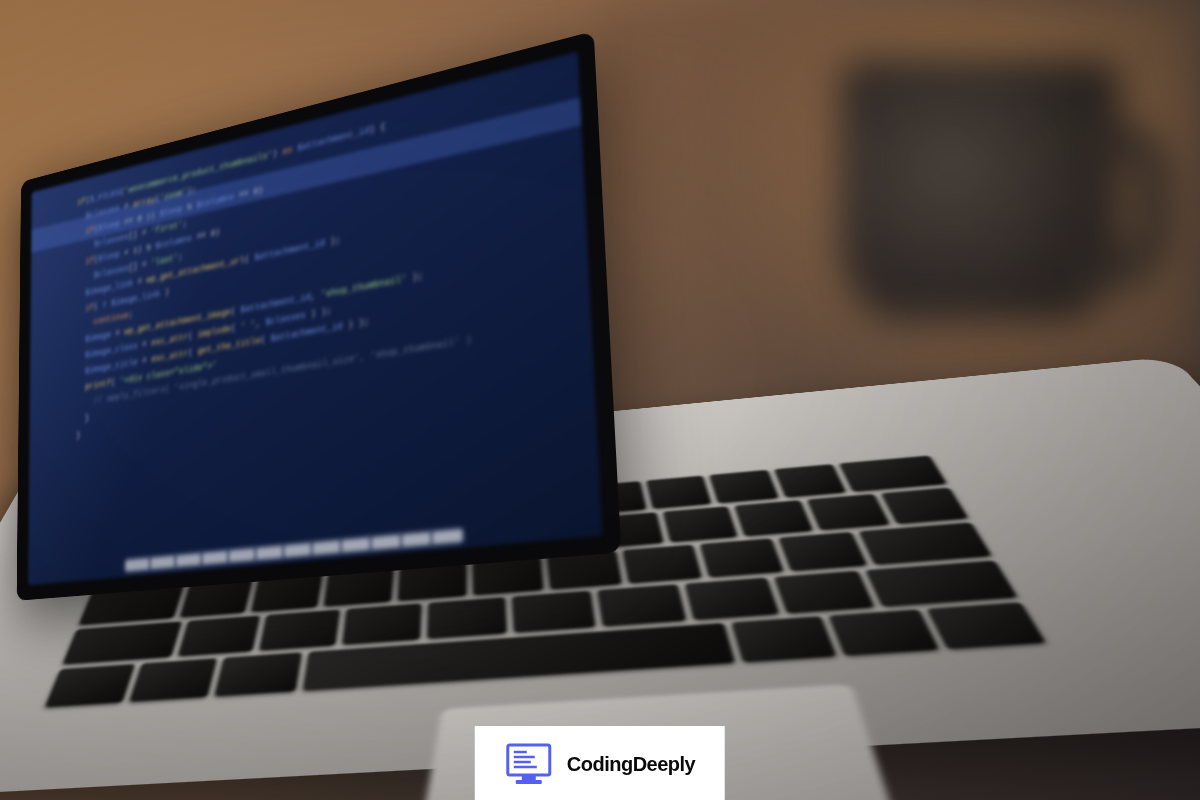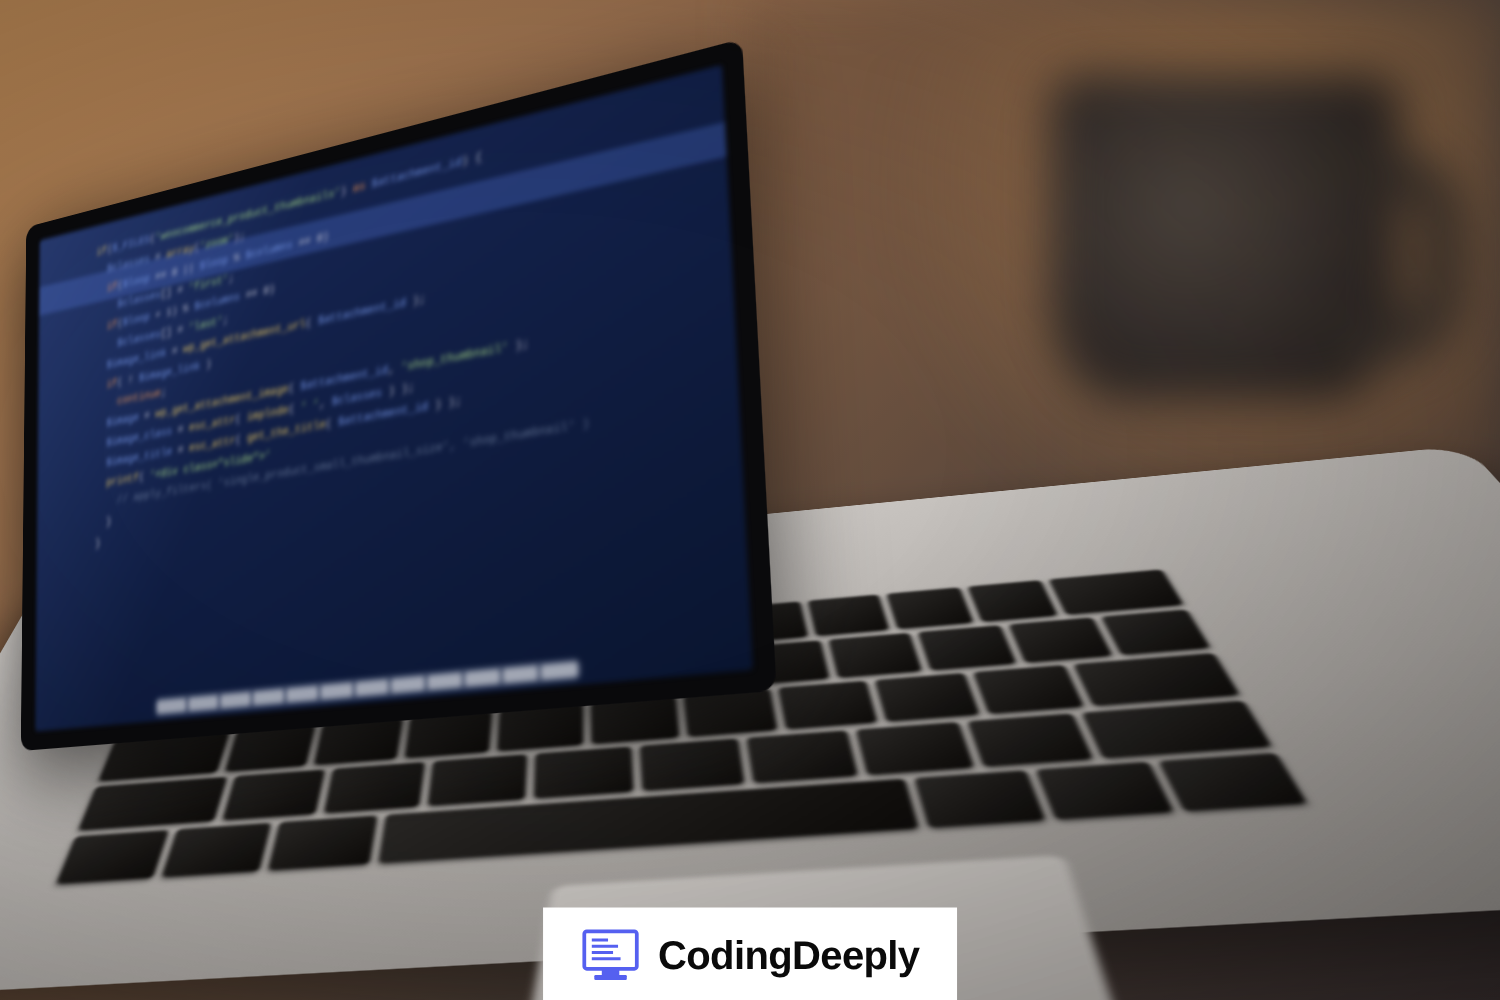--- a/index.html
+++ b/index.html
@@ -203,21 +203,21 @@
       z-index: 10;
     }
     .badge-icon {
       width: 48px;
       height: 44px;
       position: relative;
     }
     .badge-icon svg { width: 100%; height: 100%; }
     .badge-text {
       font-weight: 900;
-      font-size: 32px;
+      font-size: 20px;
       letter-spacing: -0.5px;
       color: #0a0a0a;
     }
     .vignette {
       position: absolute;
       inset: 0;
       background: radial-gradient(ellipse at 35% 45%, transparent 30%, rgba(0,0,0,0.25) 100%);
       pointer-events: none;
     }
   </style>

